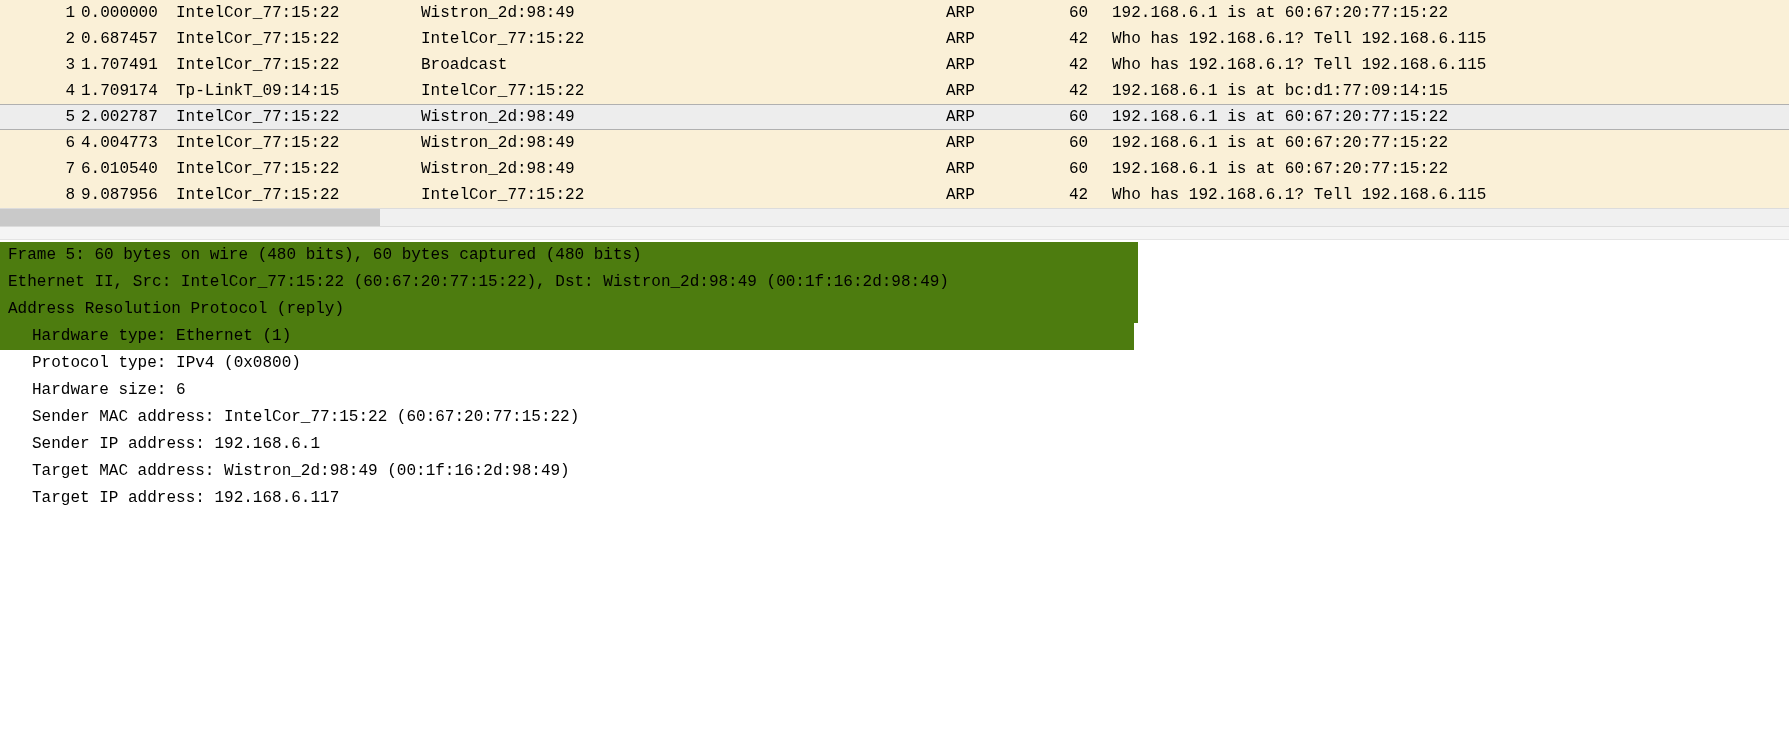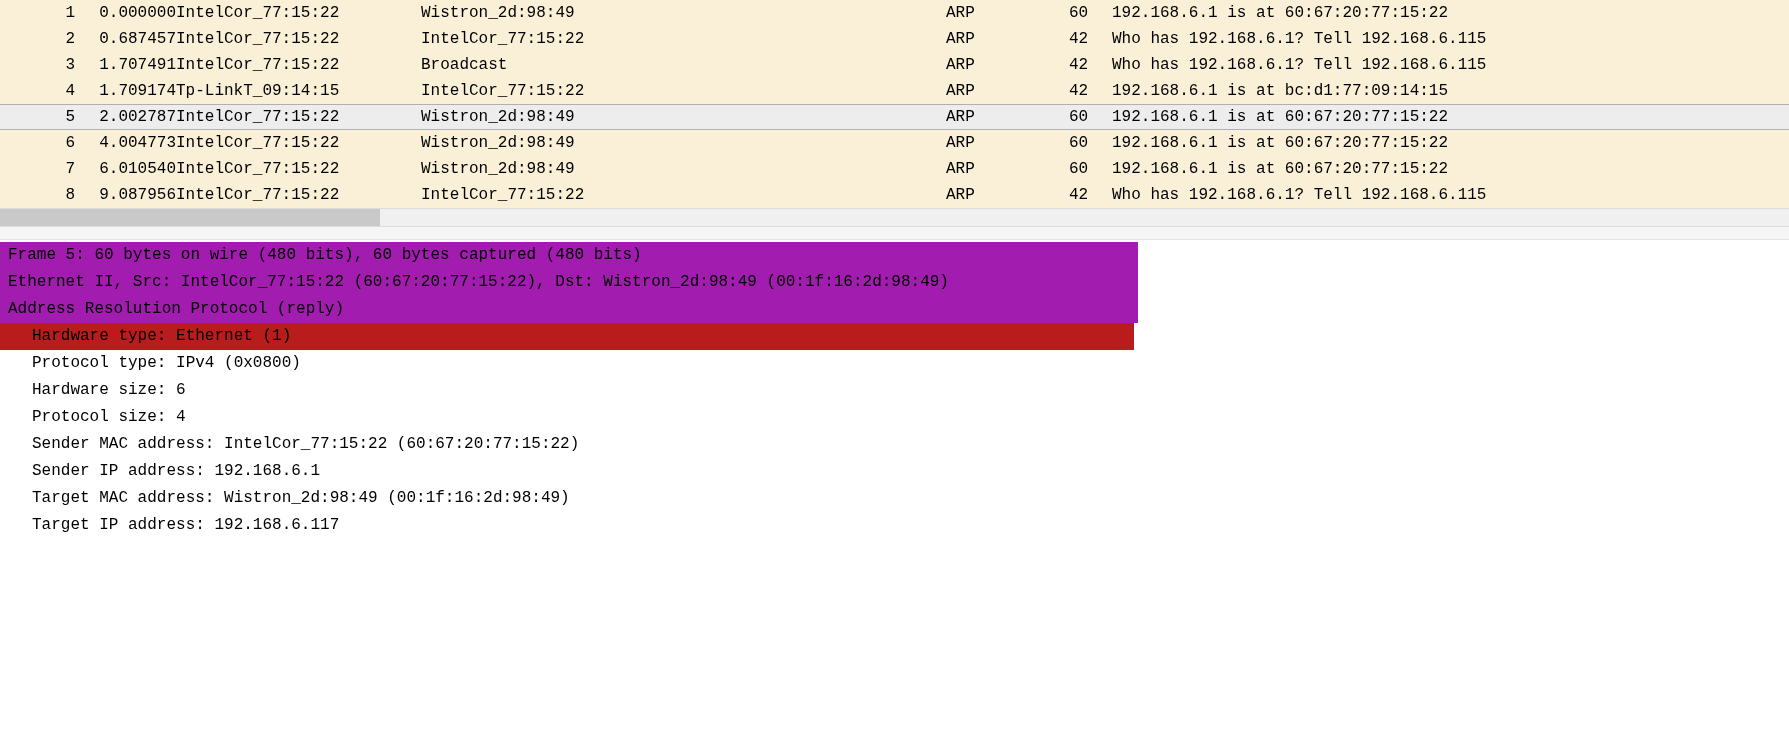--- a/index.html
+++ b/index.html
@@ -2,34 +2,34 @@
 <html><head>
 <meta charset="utf-8">
 <style>
   html,body{margin:0;padding:0;font-family:Consolas,'Courier New',monospace;font-size:16px;color:#000;background:#fff;}
   .container{width:1789px;}
   .packet-list{width:100%;overflow:hidden;}
   .row{display:flex;height:26px;line-height:26px;white-space:pre;}
   .row.arp{background:#faf0d7;}
   .row.selected{background:#ededed;border-top:1px solid #b0b0b0;border-bottom:1px solid #b0b0b0;box-sizing:border-box;line-height:24px;}
   .c-no{width:75px;text-align:right;padding-right:6px;}
-  .c-time{width:95px;text-align:right;}
+  .c-time{width:95px;}
   .c-src{width:245px;}
   .c-dst{width:525px;}
   .c-proto{width:105px;}
   .c-len{width:55px;text-align:center;padding-right:6px;}
   .c-info{flex:1;}
   .hscroll{height:17px;background:#f0f0f0;border-top:1px solid #dcdcdc;border-bottom:1px solid #dcdcdc;position:relative;}
   .hscroll .thumb{position:absolute;left:0;top:0;height:100%;width:380px;background:#c9c9c9;}
   .divider{height:12px;background:#f5f5f5;border-bottom:1px solid #e4e4e4;}
   .details{padding:2px 0 0 8px;}
   .details .line{height:27px;line-height:27px;white-space:pre;}
-  .details .hdr{background:#a21caf;margin-left:-8px;padding-left:8px;width:1130px;}
+  .details .hdr{background:#4d7c0f;margin-left:-8px;padding-left:8px;width:1130px;}
   .details .field{padding-left:24px;}
-  .details .field.sel{background:#b91c1c;margin-left:-8px;padding-left:32px;width:1102px;}
+  .details .field.sel{background:#4d7c0f;margin-left:-8px;padding-left:32px;width:1102px;}
 </style>
 </head>
 <body>
 
 <div class="container">
   <div class="packet-list" id="plist">
       <div class="row arp"><div class="c-no">1</div><div class="c-time">0.000000</div><div class="c-src">IntelCor_77:15:22</div><div class="c-dst">Wistron_2d:98:49</div><div class="c-proto">ARP</div><div class="c-len">60</div><div class="c-info">192.168.6.1 is at 60:67:20:77:15:22</div></div>
       <div class="row arp"><div class="c-no">2</div><div class="c-time">0.687457</div><div class="c-src">IntelCor_77:15:22</div><div class="c-dst">IntelCor_77:15:22</div><div class="c-proto">ARP</div><div class="c-len">42</div><div class="c-info">Who has 192.168.6.1? Tell 192.168.6.115</div></div>
       <div class="row arp"><div class="c-no">3</div><div class="c-time">1.707491</div><div class="c-src">IntelCor_77:15:22</div><div class="c-dst">Broadcast</div><div class="c-proto">ARP</div><div class="c-len">42</div><div class="c-info">Who has 192.168.6.1? Tell 192.168.6.115</div></div>
       <div class="row arp"><div class="c-no">4</div><div class="c-time">1.709174</div><div class="c-src">Tp-LinkT_09:14:15</div><div class="c-dst">IntelCor_77:15:22</div><div class="c-proto">ARP</div><div class="c-len">42</div><div class="c-info">192.168.6.1 is at bc:d1:77:09:14:15</div></div>
@@ -42,19 +42,18 @@
     <div class="thumb"></div>
   </div>
   <div class="divider"></div>
   <div class="details">
     <div class="line hdr">Frame 5: 60 bytes on wire (480 bits), 60 bytes captured (480 bits)</div>
     <div class="line hdr">Ethernet II, Src: IntelCor_77:15:22 (60:67:20:77:15:22), Dst: Wistron_2d:98:49 (00:1f:16:2d:98:49)</div>
     <div class="line hdr">Address Resolution Protocol (reply)</div>
     <div class="line field sel">Hardware type: Ethernet (1)</div>
     <div class="line field">Protocol type: IPv4 (0x0800)</div>
     <div class="line field">Hardware size: 6</div>
-    <div class="line field">Protocol size: 4</div>
     <div class="line field">Sender MAC address: IntelCor_77:15:22 (60:67:20:77:15:22)</div>
     <div class="line field">Sender IP address: 192.168.6.1</div>
     <div class="line field">Target MAC address: Wistron_2d:98:49 (00:1f:16:2d:98:49)</div>
     <div class="line field">Target IP address: 192.168.6.117</div>
   </div>
 </div>
 
 </body></html>

